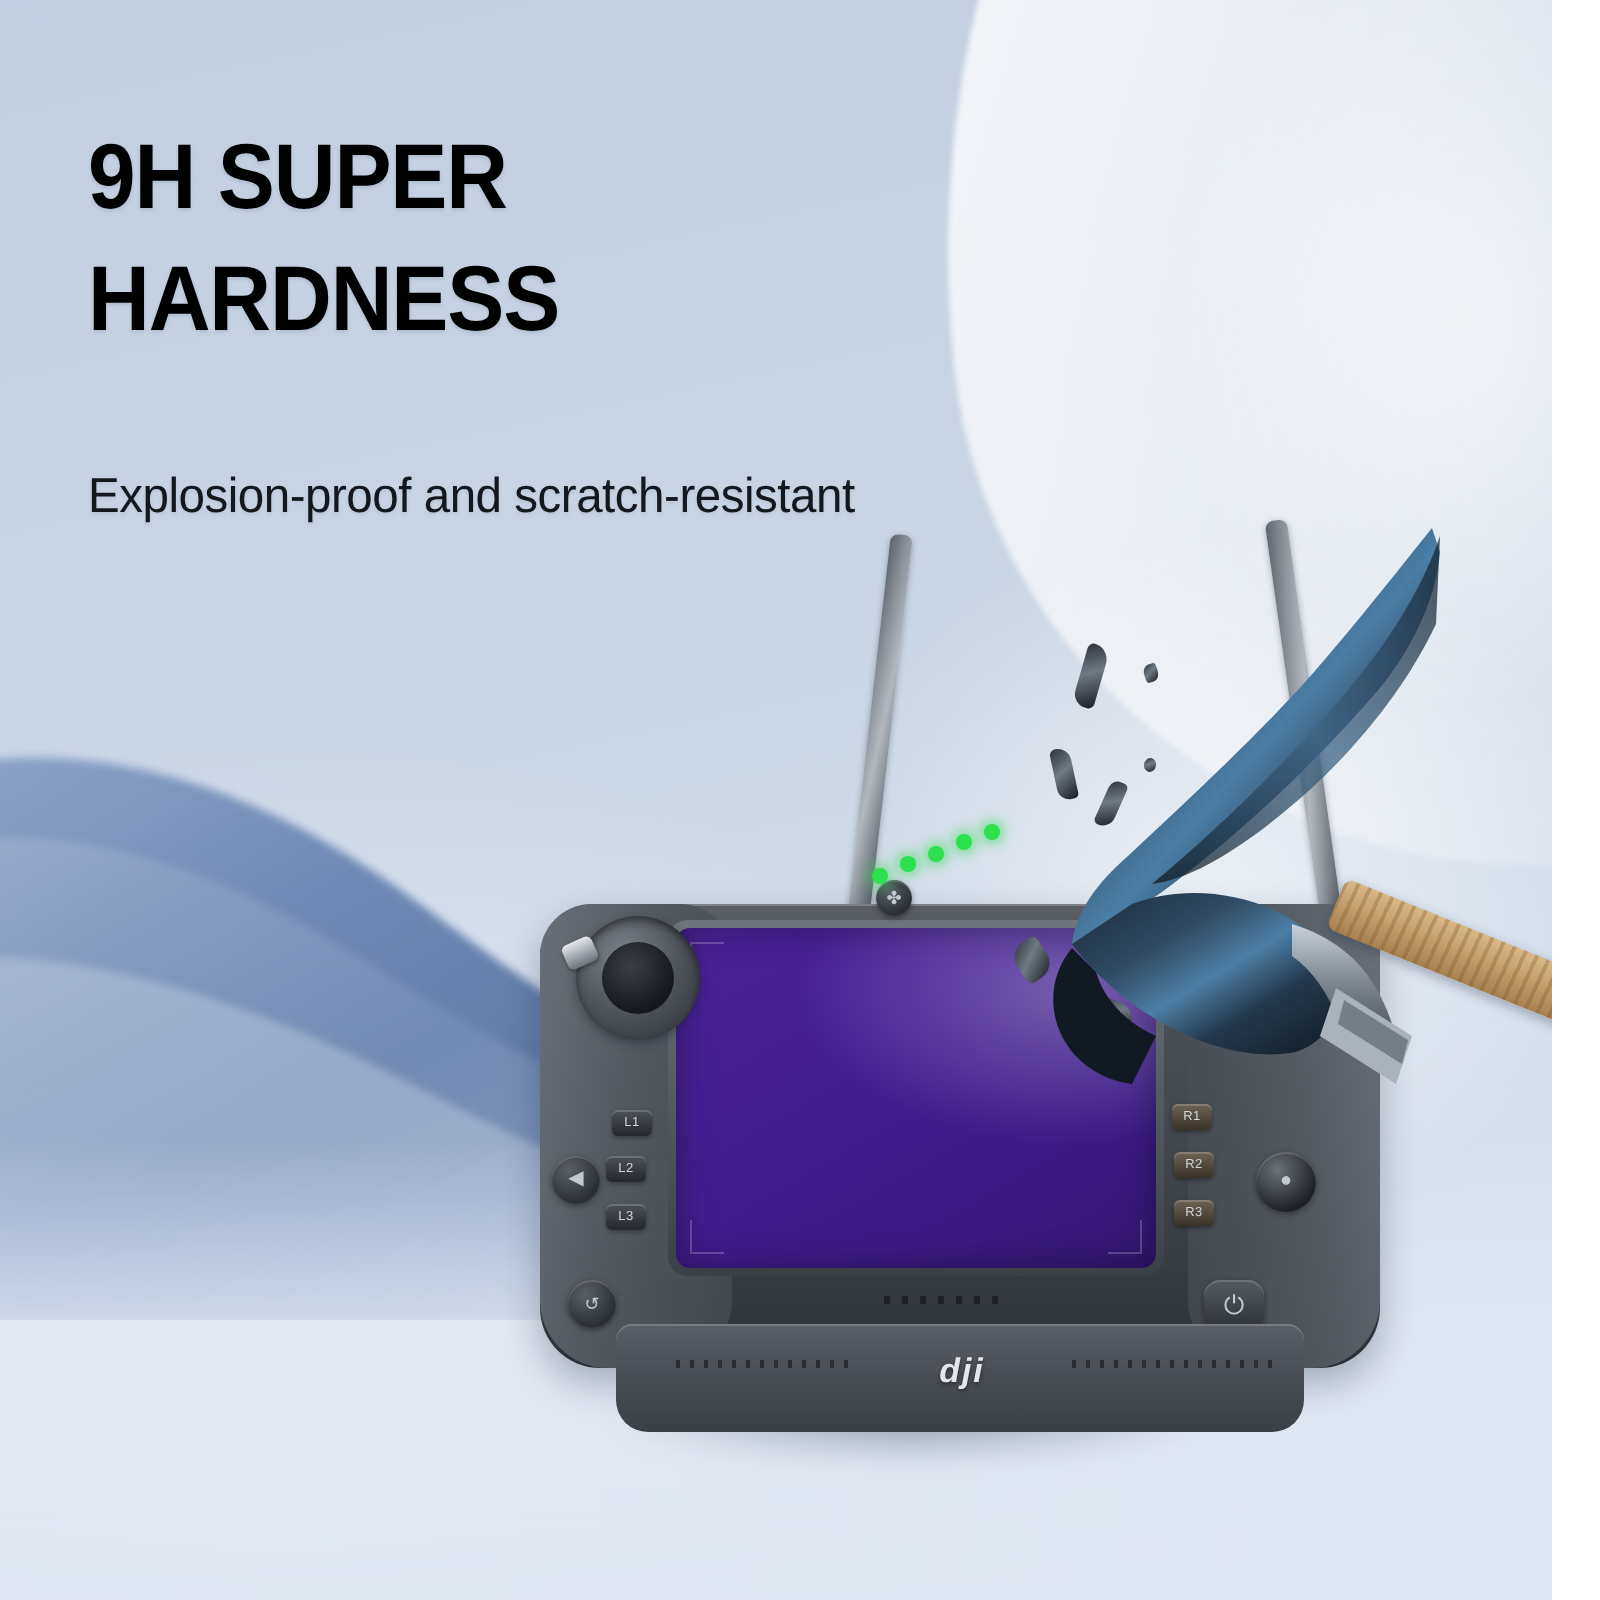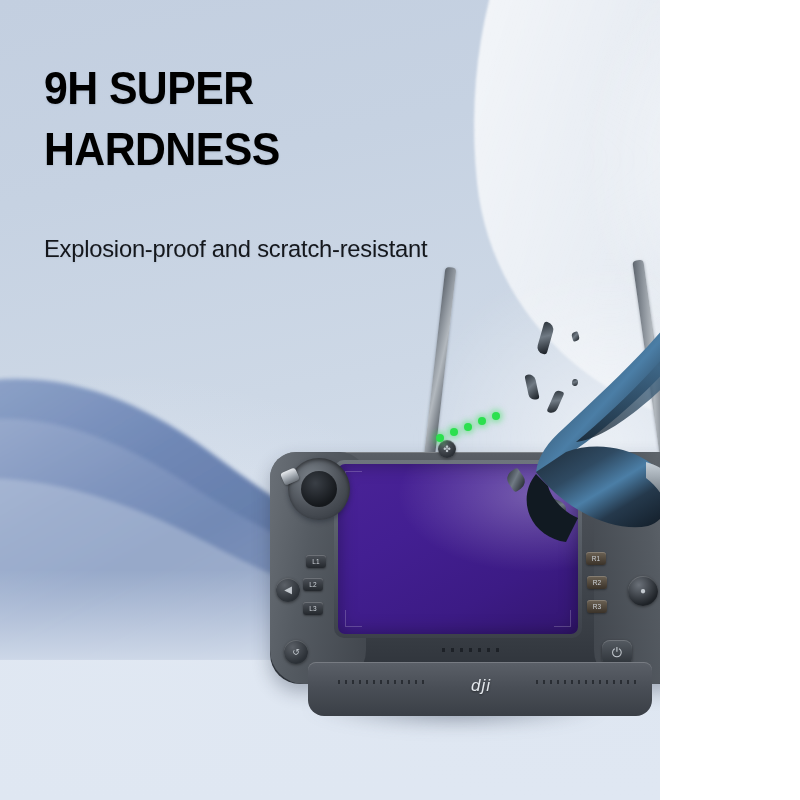--- a/index.html
+++ b/index.html
@@ -2,21 +2,21 @@
 <html><head>
 <meta charset="utf-8">
 <title>9H Super Hardness</title>
 <style>
   html,body{margin:0;padding:0;}
   body{
     width:800px;height:800px;overflow:hidden;
     font-family:"Liberation Sans","DejaVu Sans",sans-serif;
   }
   #poster{
-    position:relative;width:660px;height:800px;overflow:hidden;
+    position:relative;width:776px;height:800px;overflow:hidden;
     background:
       radial-gradient(120% 90% at 18% 96%, #e9eef6 0%, rgba(233,238,246,0) 55%),
       linear-gradient(168deg,#c3cfe0 0%,#c6d2e2 22%,#cdd8e6 48%,#d5dfec 70%,#dde5f0 100%);
   }
 
   
   .arc-tr{
     position:absolute;left:468px;top:-270px;width:640px;height:700px;
     border-radius:50% 50% 46% 46%/60% 60% 40% 40%;
     background:linear-gradient(115deg,rgba(255,255,255,.92) 0%,rgba(255,255,255,.55) 38%,rgba(255,255,255,.10) 68%,rgba(255,255,255,0) 88%);
@@ -154,21 +154,21 @@
   .c-btn{left:192px;top:178px;width:18px;height:18px;line-height:18px;font-size:9px;}
 
   .base{
     position:absolute;left:62px;top:400px;width:344px;height:54px;
     border-radius:8px 8px 16px 16px;
     background:linear-gradient(180deg,#5b6068 0%,#4a4f57 45%,#3a3f46 100%);
     box-shadow:inset 0 1px 0 rgba(255,255,255,.18);
   }
   .dji{
     position:absolute;left:50%;top:414px;transform:translateX(-50%);
-    color:#e3e7ec;font-size:17px;font-weight:400;letter-spacing:1px;
+    color:#e3e7ec;font-size:17px;font-weight:700;letter-spacing:1px;
     font-style:italic;text-shadow:0 1px 2px rgba(0,0,0,.45);
   }
   .vent{position:absolute;top:418px;height:4px;
         background:repeating-linear-gradient(90deg,#2a2e34 0 2px,transparent 2px 7px);}
   .vent-l{left:92px;width:90px;}
   .vent-r{left:290px;width:100px;}
   .portrow{position:absolute;left:196px;top:386px;width:60px;height:4px;
         background:repeating-linear-gradient(90deg,#1d2127 0 3px,transparent 3px 9px);}
 
   

